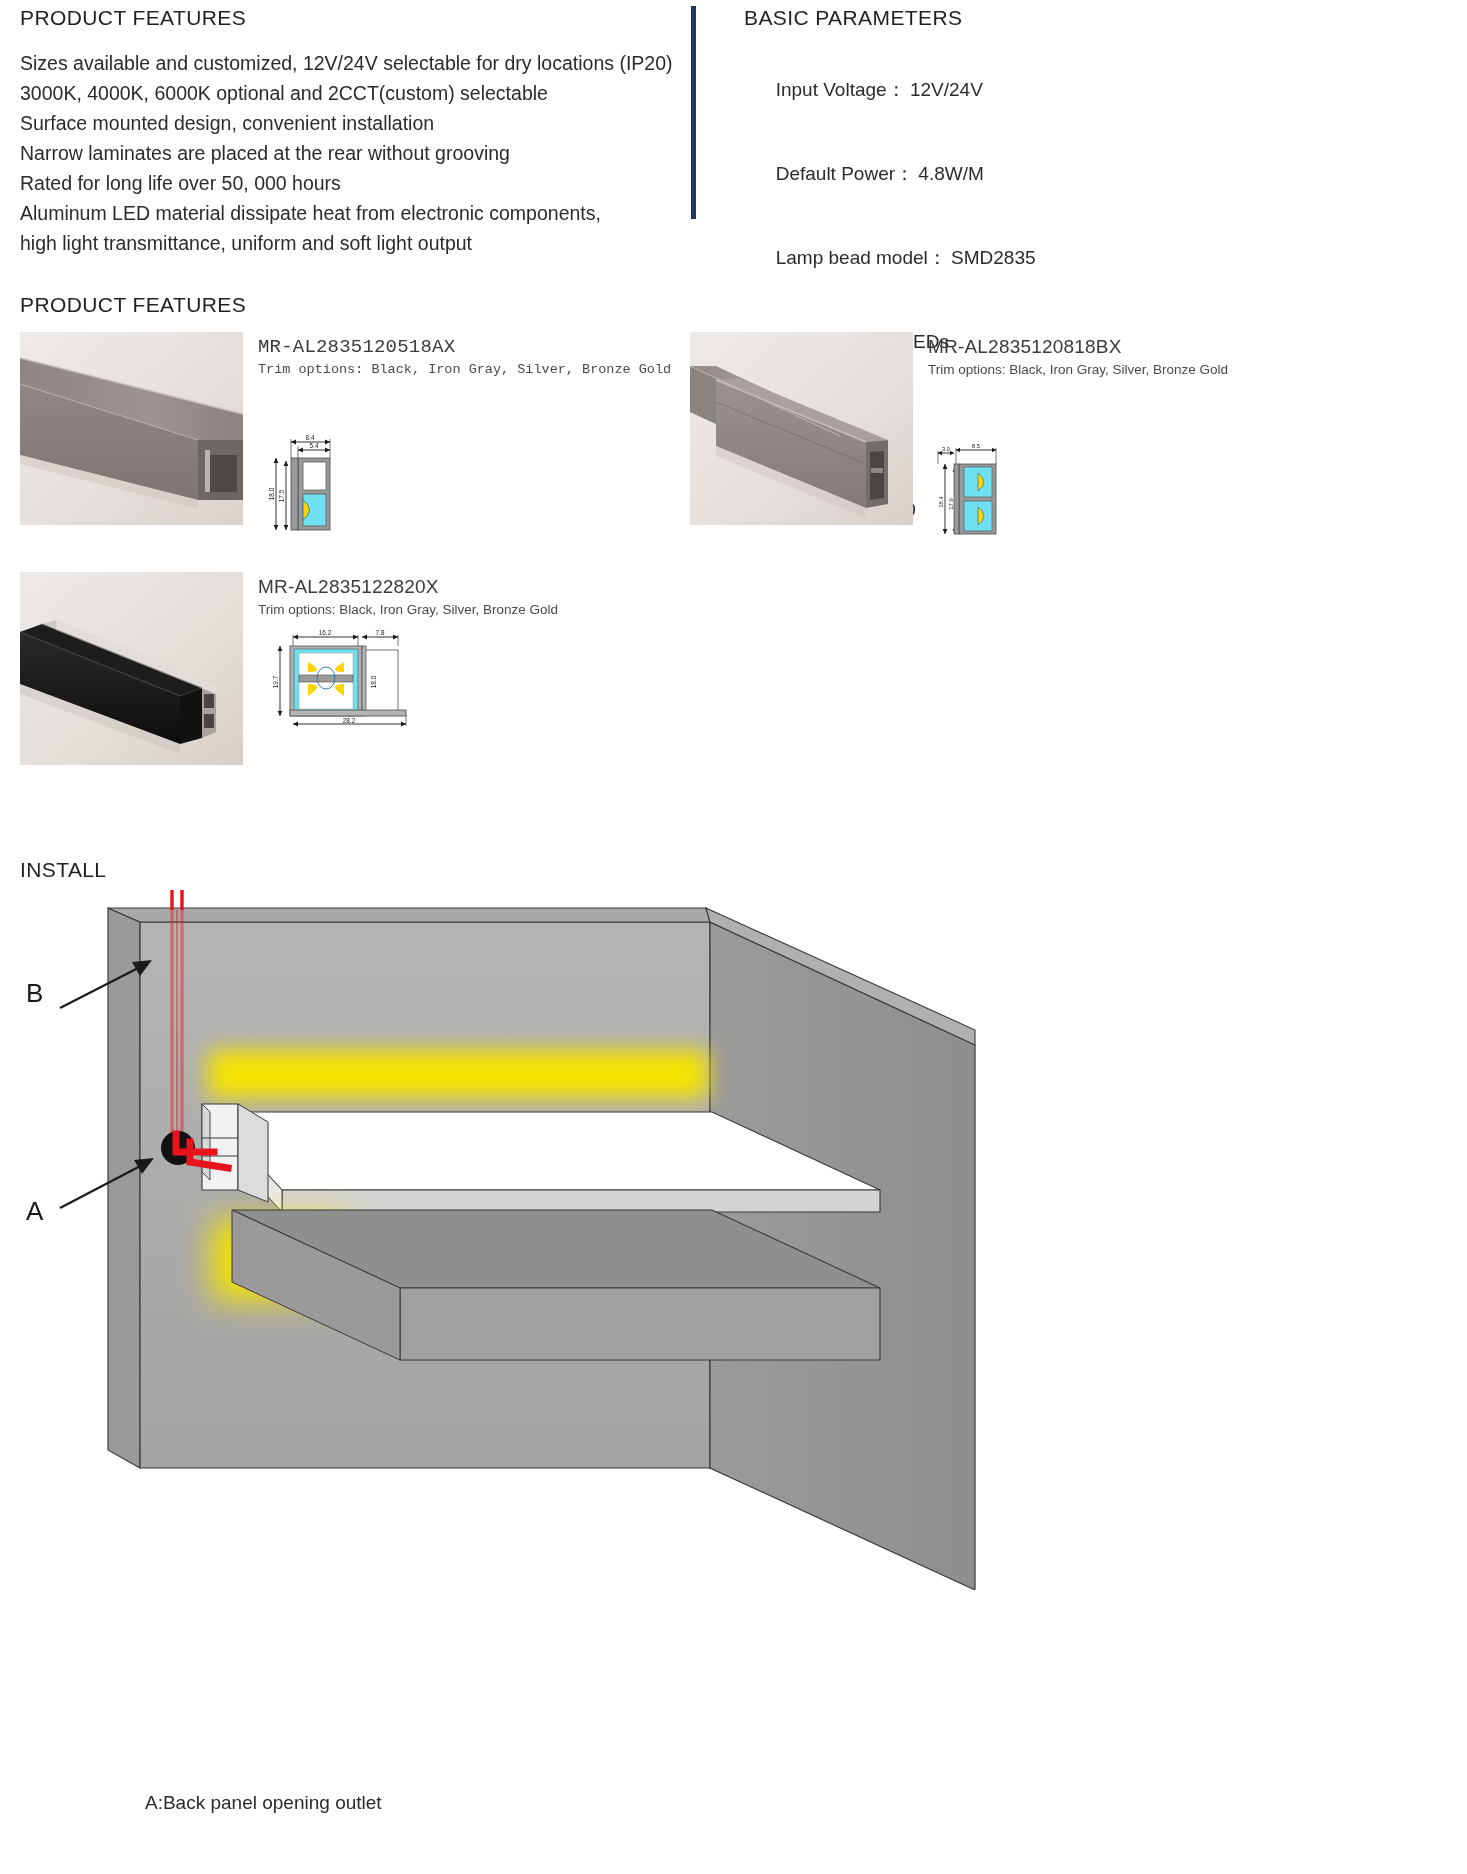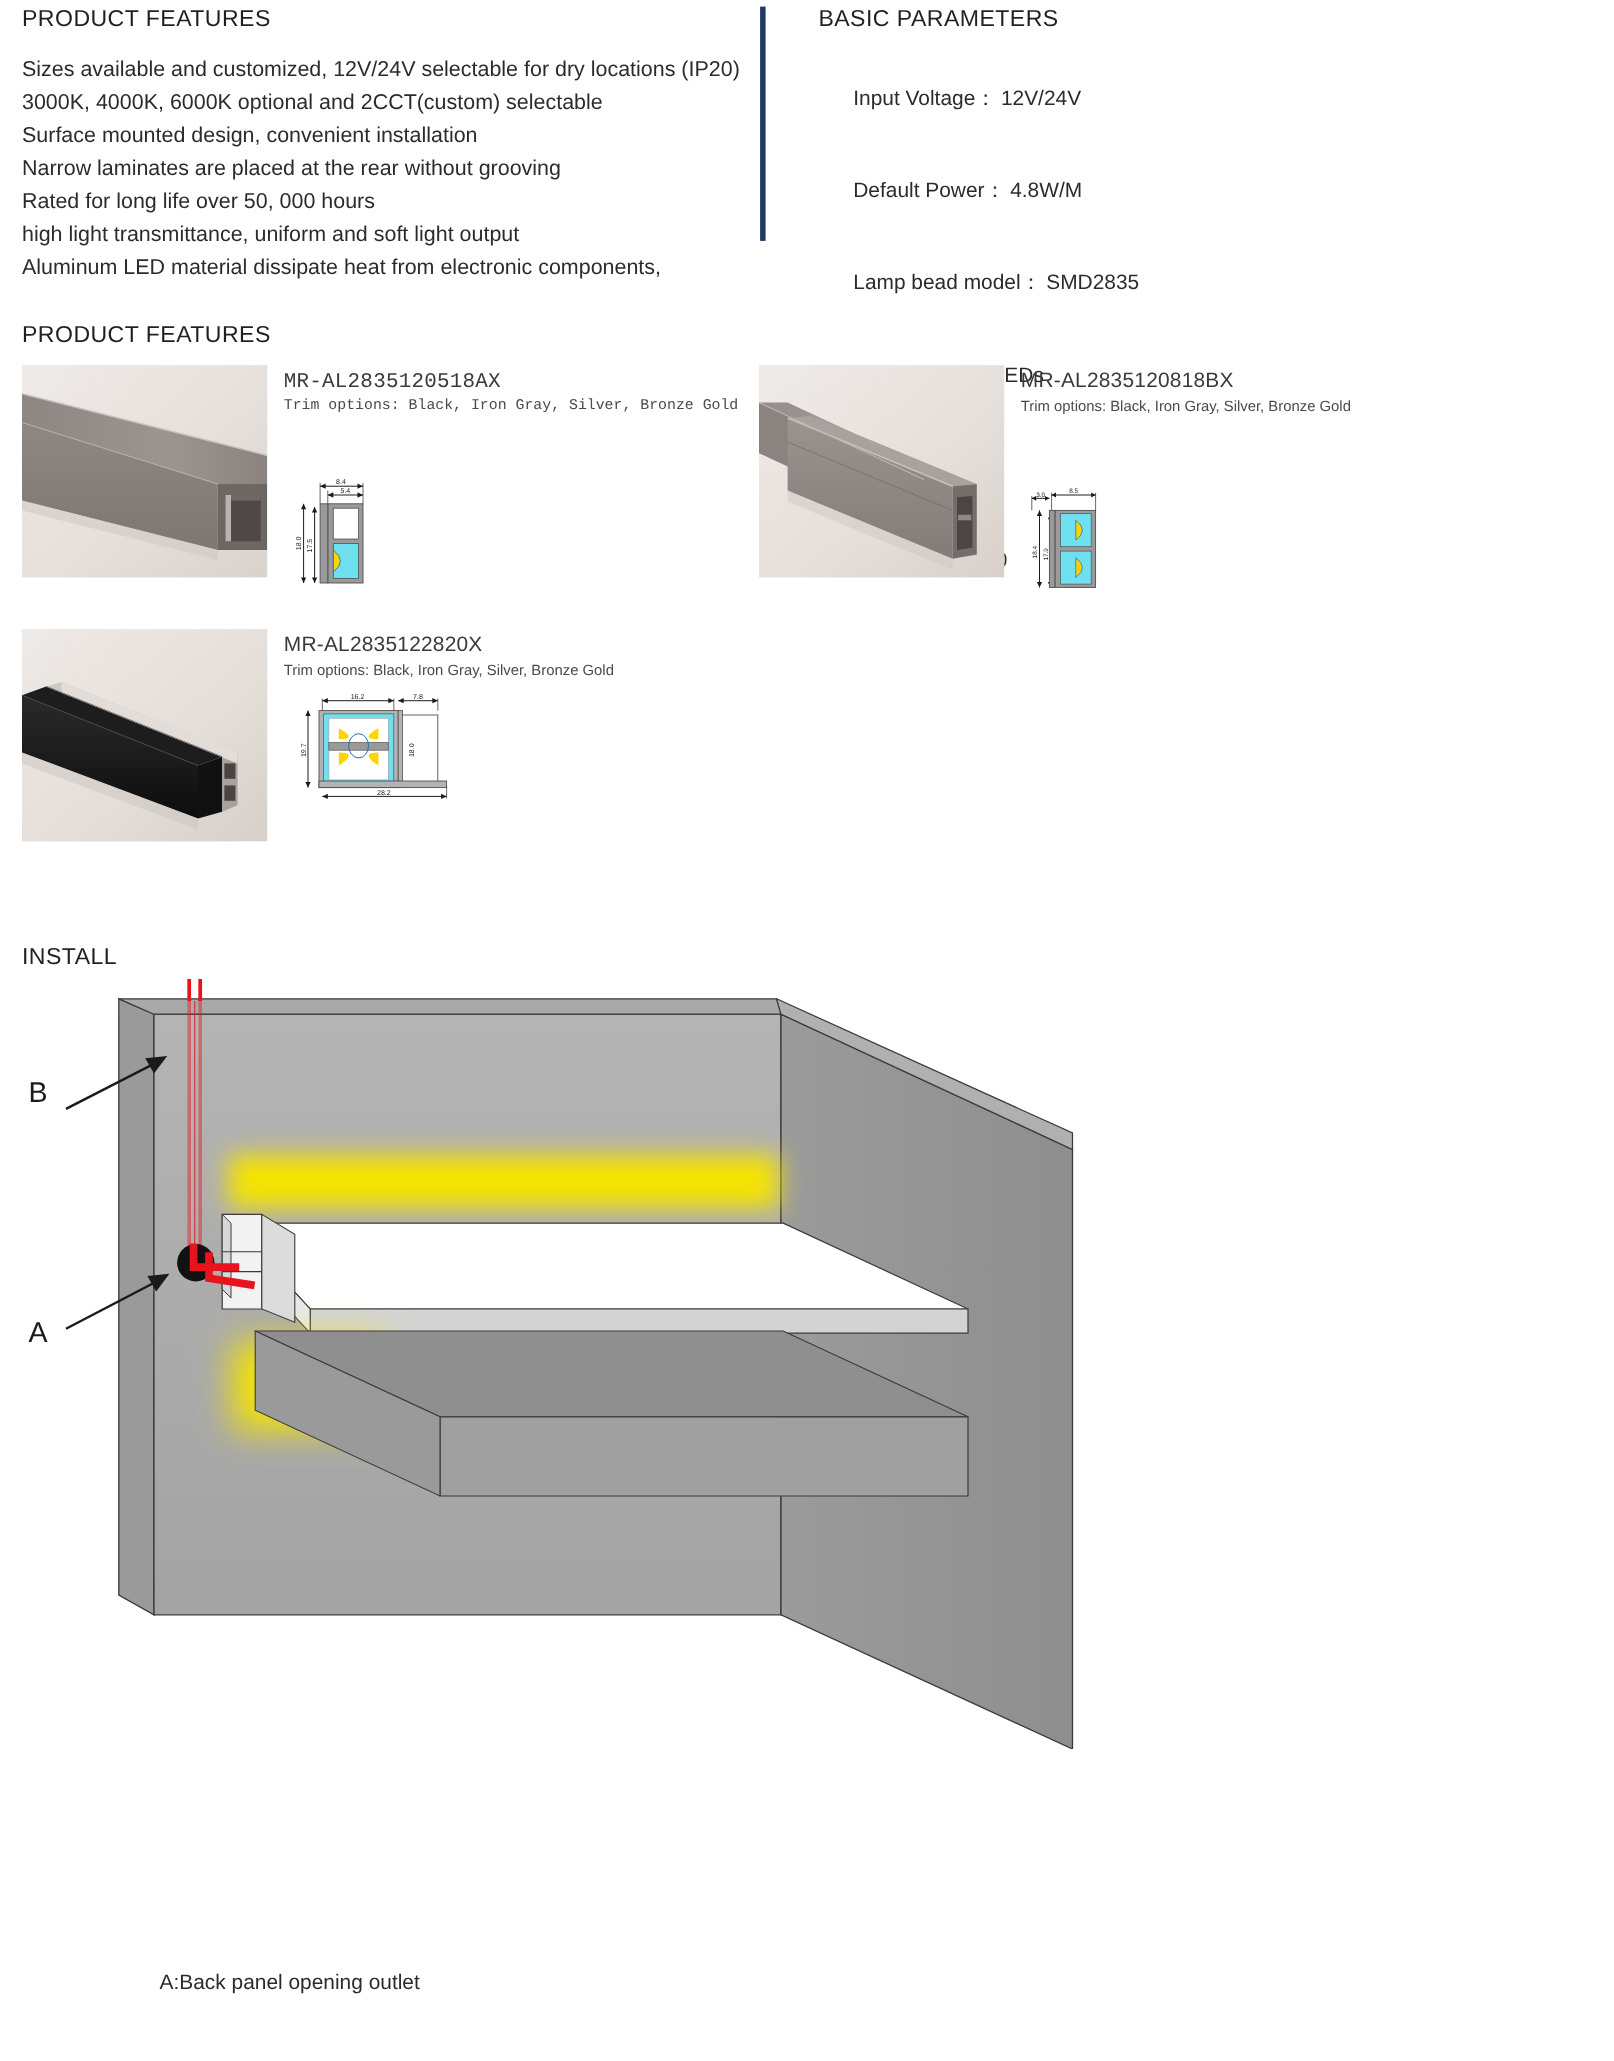--- a/index.html
+++ b/index.html
@@ -130,22 +130,22 @@
 
 <div id="top-block">
 
   <div id="features-col">
     <div class="section-title">PRODUCT FEATURES</div>
     <div class="body-line">Sizes available and customized, 12V/24V selectable for dry locations (IP20)</div>
     <div class="body-line">3000K, 4000K, 6000K optional and 2CCT(custom) selectable</div>
     <div class="body-line">Surface mounted design, convenient installation</div>
     <div class="body-line">Narrow laminates are placed at the rear without grooving</div>
     <div class="body-line">Rated for long life over 50, 000 hours</div>
+    <div class="body-line">Aluminum LED material dissipate heat from electronic components,</div>
     <div class="body-line">high light transmittance, uniform and soft light output</div>
-    <div class="body-line">Aluminum LED material dissipate heat from electronic components,</div>
   </div>
 
   <div id="divider"></div>
 
   <div id="params-col">
     <div class="section-title">BASIC PARAMETERS</div>
 
     <div class="param-line">
       <span class="param-label">Input Voltage</span><span class="param-sep">：</span> <span class="param-value">12V/24V</span>
     </div>

